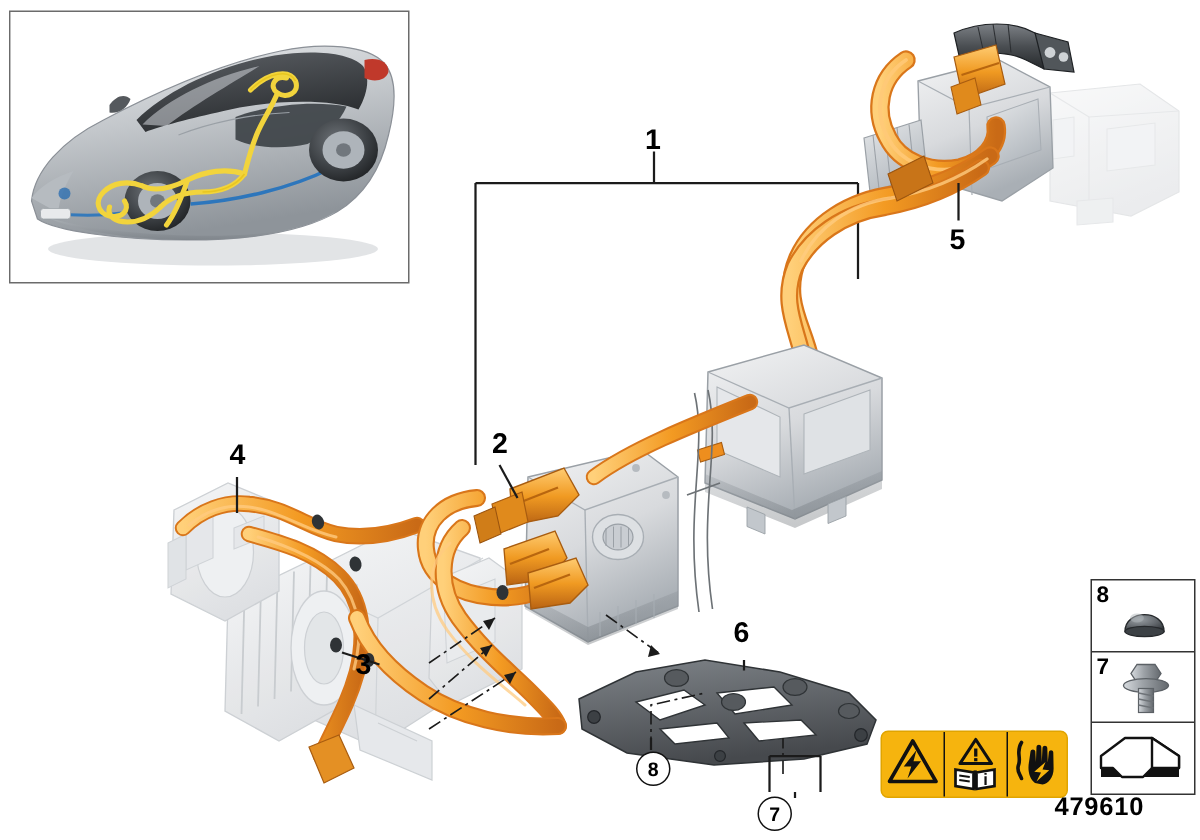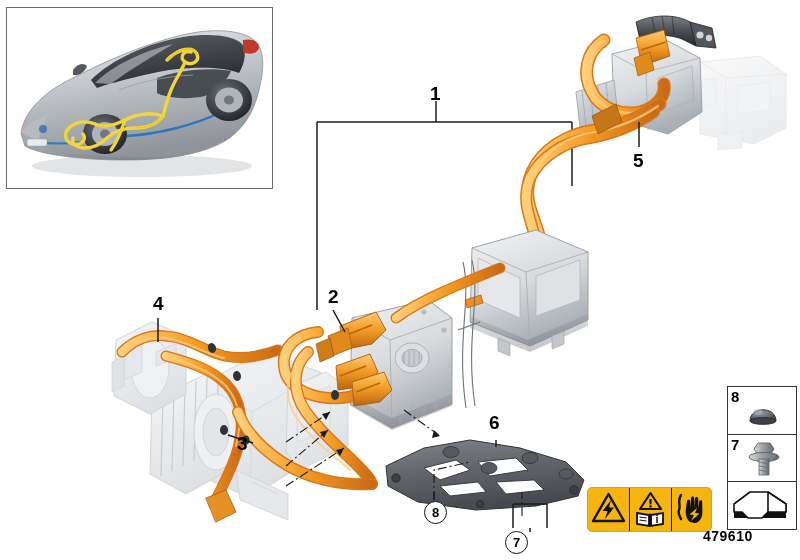--- a/index.html
+++ b/index.html
@@ -14,21 +14,21 @@
   #thumb svg{display:block;}
 
   
   .num{font-weight:bold;font-size:19px;line-height:19px;color:#000;
        font-family:"Liberation Sans",sans-serif;}
   .circnum{width:21px;height:21px;border:1.6px solid #111;border-radius:50%;
            display:flex;align-items:center;justify-content:center;
            font-weight:bold;font-size:13px;background:#fff;}
 
   
-  #partno{left:703px;top:528px;font-size:14px;font-weight:bold;letter-spacing:.5px;}
+  #partno{left:703px;top:528px;font-size:17px;font-weight:bold;letter-spacing:.5px;}
 
   
   #legend{left:727px;top:386px;width:68px;height:142px;border:1.4px solid #333;
           background:#fff;display:flex;flex-direction:column;}
   .legcell{flex:1;border-bottom:1.4px solid #333;position:relative;}
   .legcell:last-child{border-bottom:none;}
   .legnum{position:absolute;left:3px;top:1px;font-weight:bold;font-size:15px;}
 
   
   #warn{left:587px;top:487px;width:123px;height:43px;background:#F6B40E;

